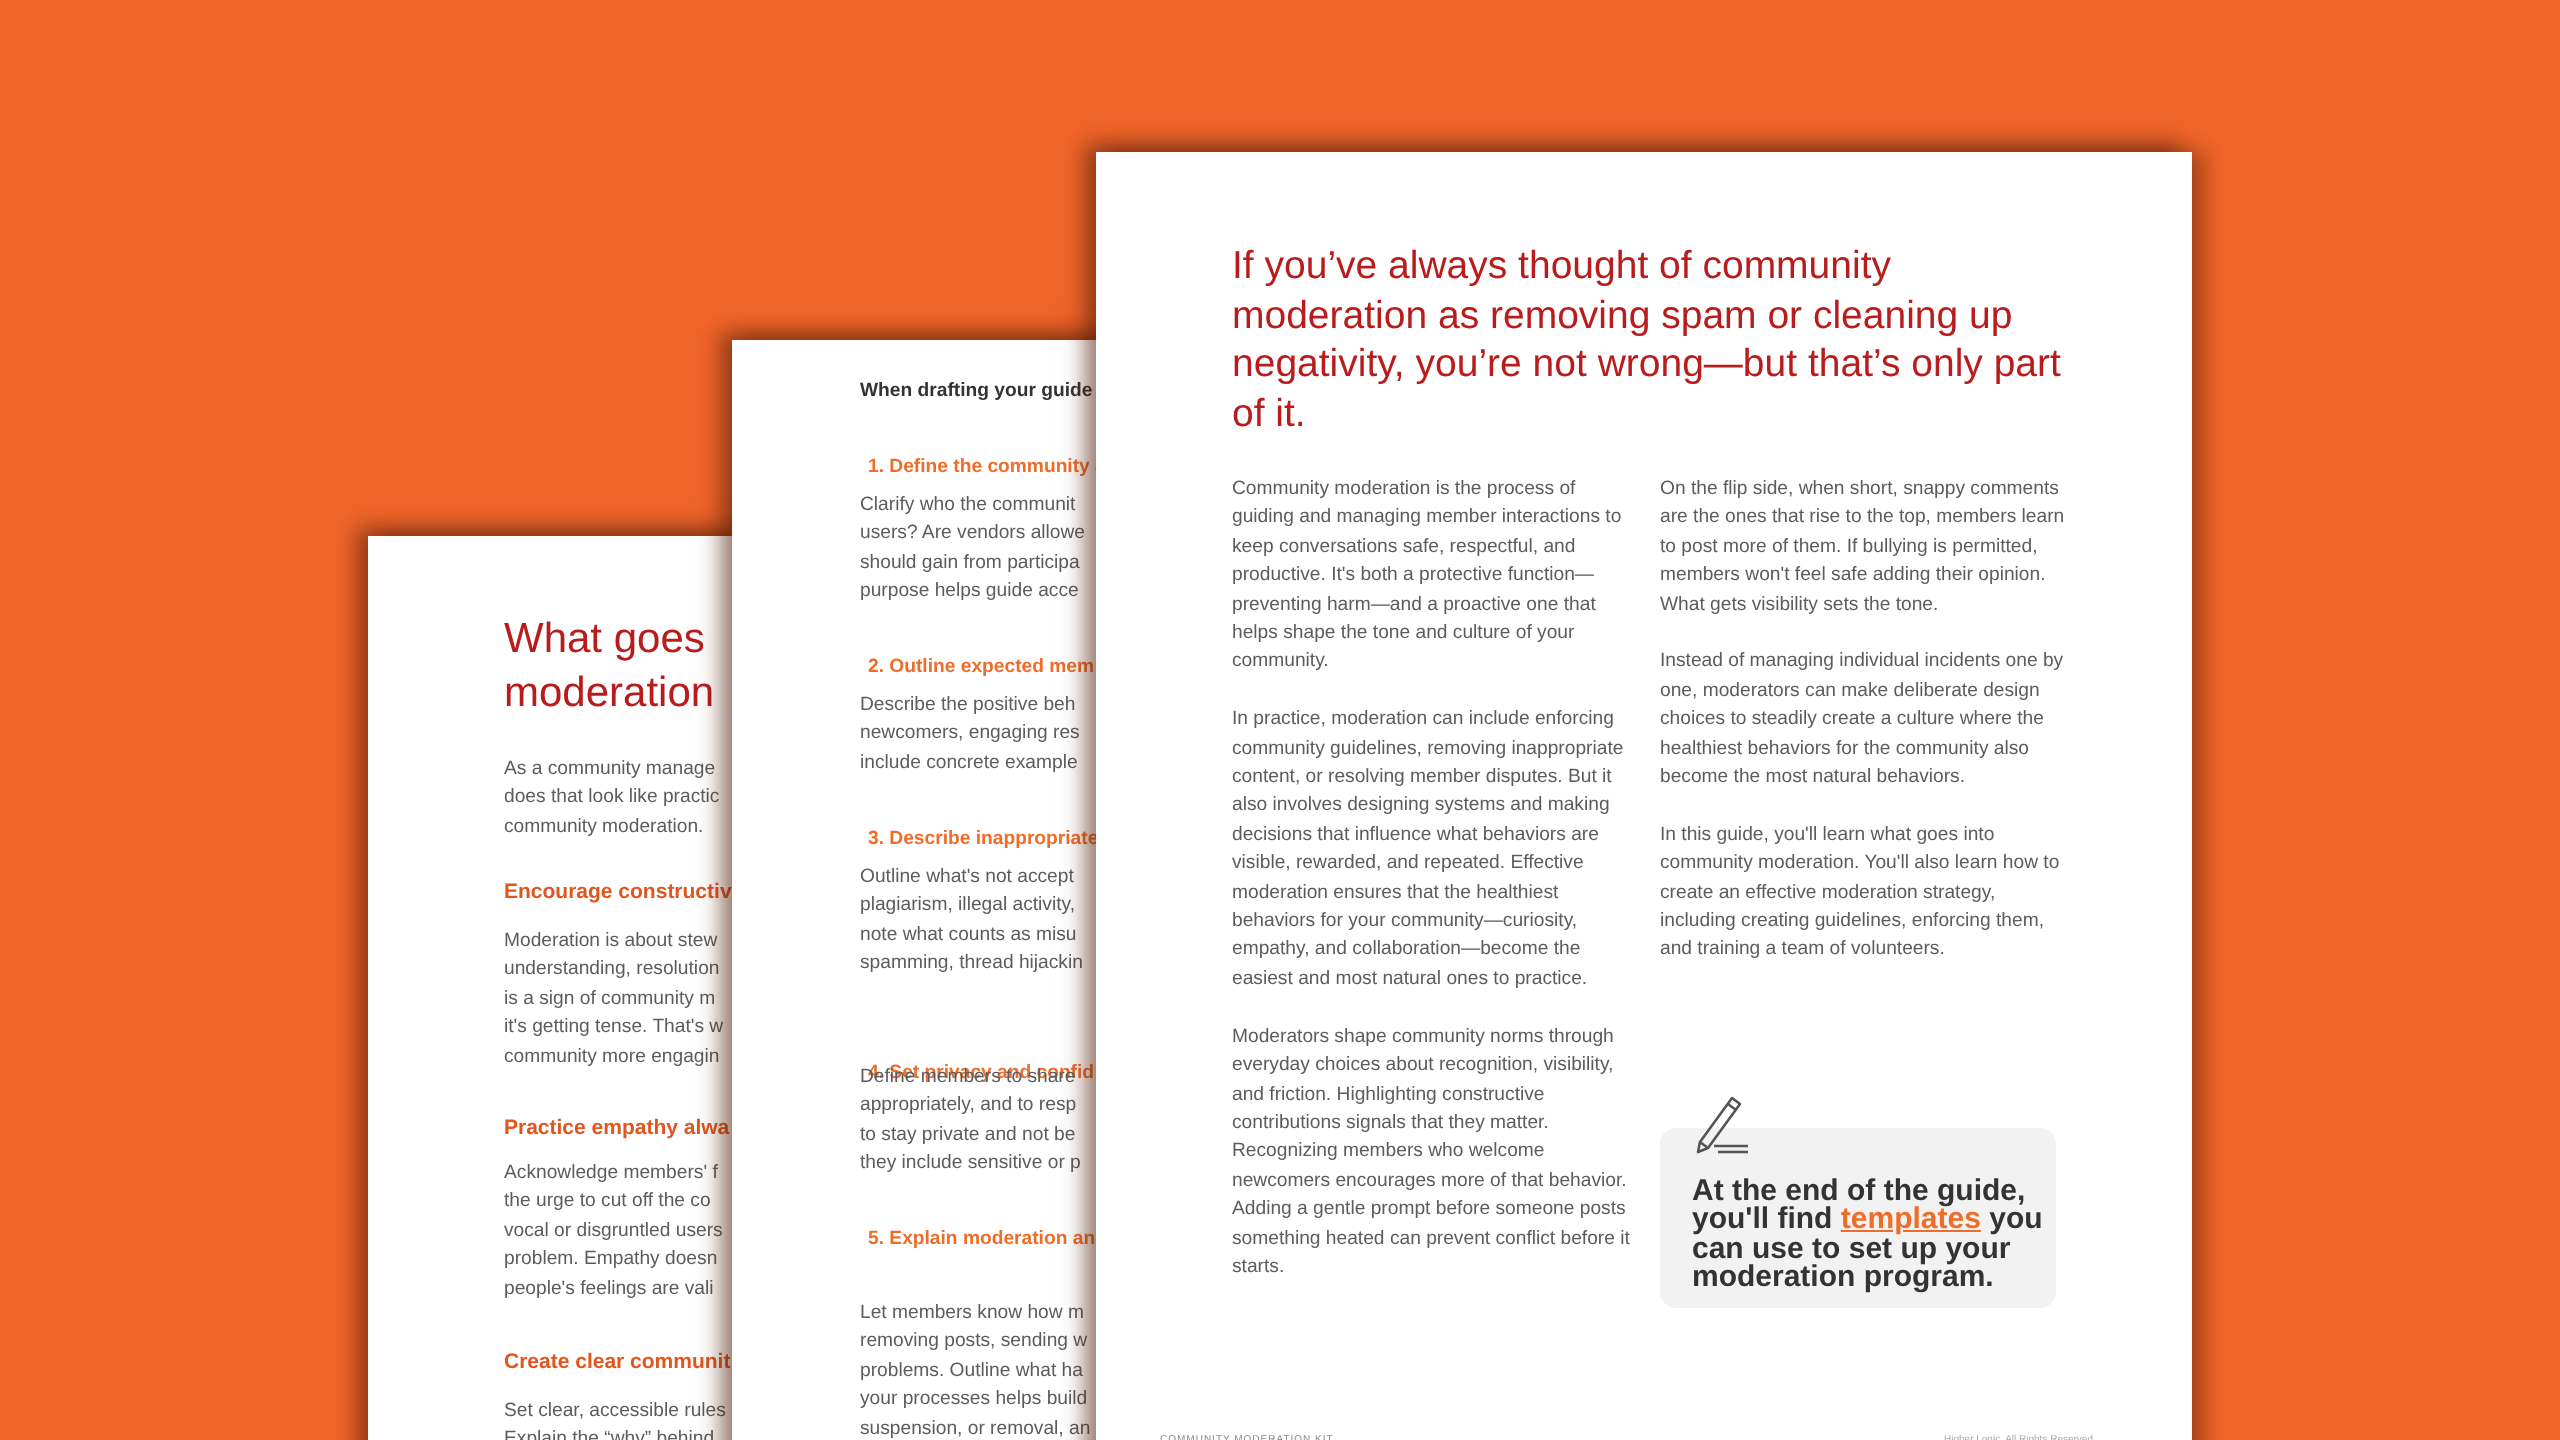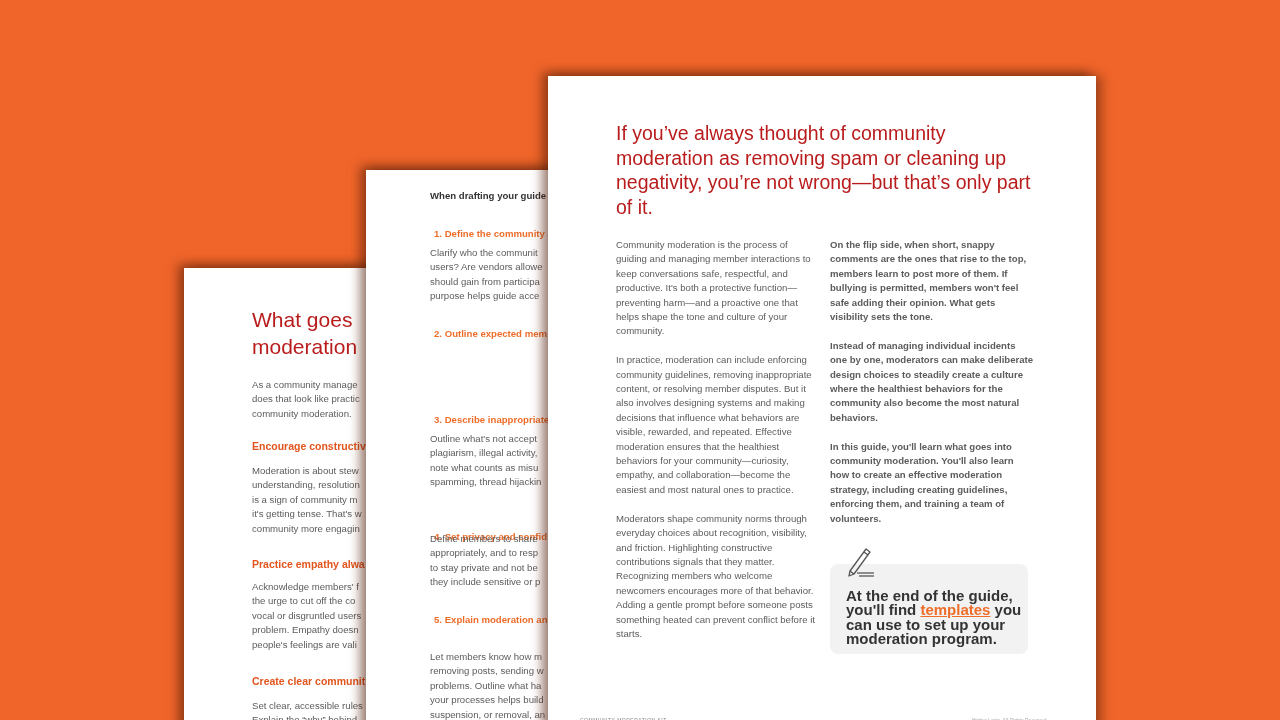--- a/index.html
+++ b/index.html
@@ -33,21 +33,21 @@
   
   #page-mid .lead { position: absolute; left: 64px; top: 20px; font-size: 9.6px; white-space: nowrap; }
   #page-mid .h { position: absolute; left: 68px; font-size: 9.6px; white-space: nowrap; }
   #page-mid .p { position: absolute; left: 64px; white-space: nowrap; }
 
   
   #page-front .title { position: absolute; left: 68px; top: 45px; width: 420px; font-size: 19.5px; line-height: 24.5px; }
   #page-front .col { position: absolute; top: 162px; width: 205px; }
   #page-front .col p { margin: 0 0 14.4px 0; }
   #page-front .col-left { left: 68px; }
-  #page-front .col-right { left: 282px; font-weight: bold; }
+  #page-front .col-right { left: 282px; }
   .callout {
     position: absolute; left: 282px; top: 488px; width: 198px; height: 90px;
     background: #f2f2f2; border-radius: 8px;
   }
   .callout-text { position: absolute; left: 16px; top: 25px; width: 180px; font-size: 15px; line-height: 14.4px; }
   .callout-link { color: #ee6d2a; text-decoration: underline; }
   .pencil { position: absolute; left: 296px; top: 470px; width: 36px; height: 36px; }
   .footer-left { position: absolute; left: 32px; top: 641px; font-size: 5px; color: #888; letter-spacing: 0.5px; white-space: nowrap; }
   .footer-right { position: absolute; left: 424px; top: 641px; font-size: 5px; color: #aaa; white-space: nowrap; }
 </style>
@@ -92,20 +92,25 @@
 
   <div class="h orange" style="top:58px;">1. Define the community a</div>
   <div class="p body-text" style="top:76px;">
     <div>Clarify who the communit</div>
     <div>users? Are vendors allowe</div>
     <div>should gain from participa</div>
     <div>purpose helps guide acce</div>
   </div>
 
   <div class="h orange" style="top:158px;">2. Outline expected mem</div>
+  <div class="p body-text" style="top:176px;">
+    <div>Describe the positive beh</div>
+    <div>newcomers, engaging res</div>
+    <div>include concrete example</div>
+  </div>
 
   <div class="h orange" style="top:244px;">3. Describe inappropriate</div>
   <div class="p body-text" style="top:262px;">
     <div>Outline what's not accept</div>
     <div>plagiarism, illegal activity,</div>
     <div>note what counts as misu</div>
     <div>spamming, thread hijackin</div>
   </div>
 
   <div class="h orange" style="top:344px;margin-top:17px;">4. Set privacy and confid</div>

